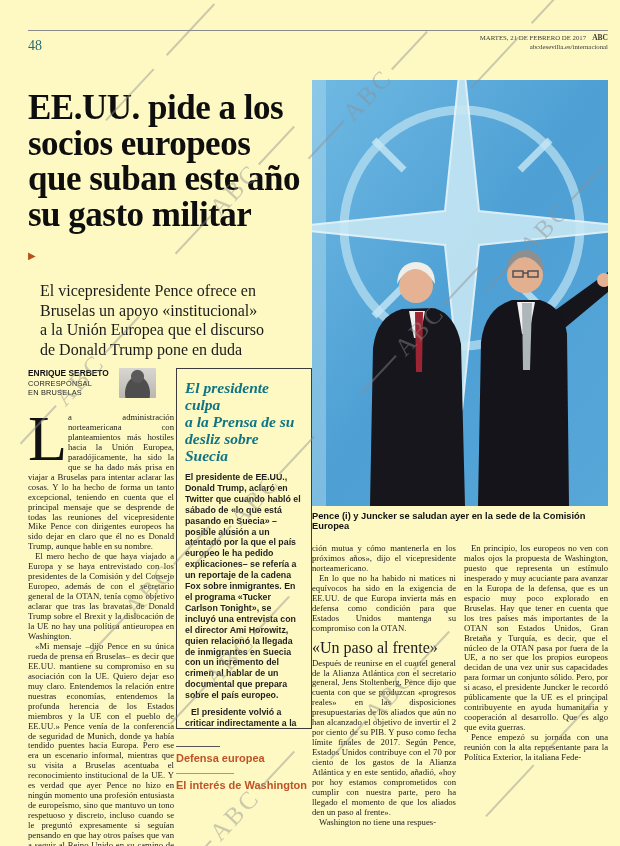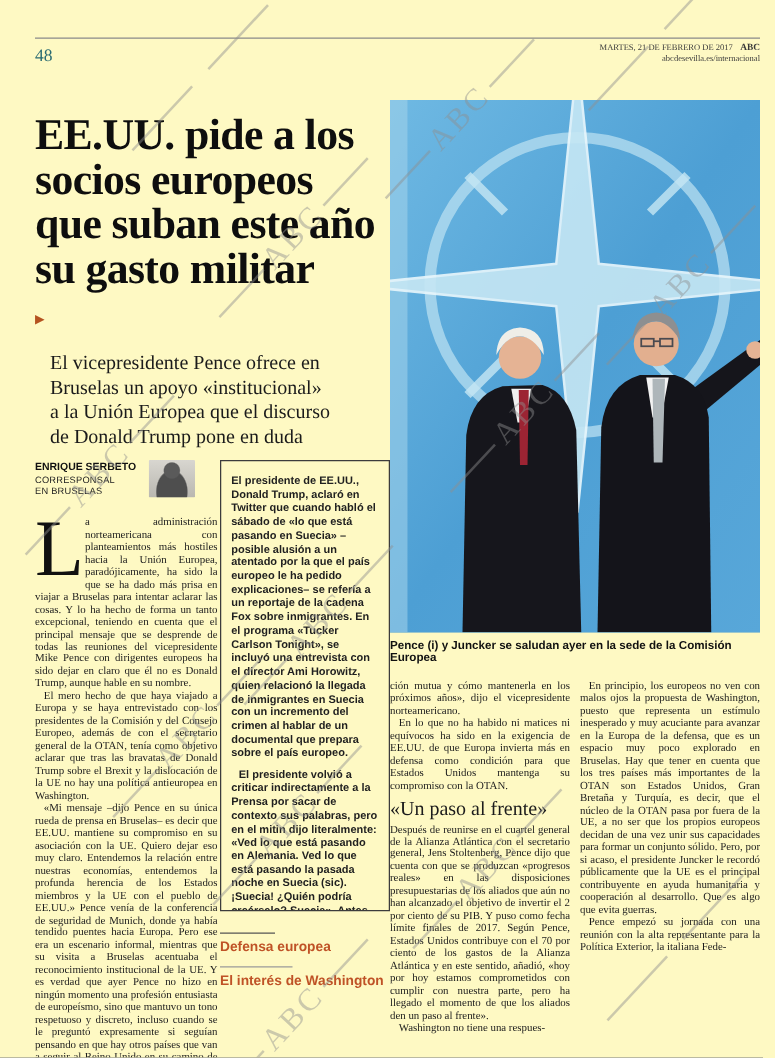--- a/index.html
+++ b/index.html
@@ -114,20 +114,23 @@
             </div>
             <div class="byline-photo"></div>
           </div>
           <p><span class="dropcap">L</span><span>a administración norteamericana con planteamientos más hostiles hacia la Unión Europea, paradójicamente, ha sido la que se ha dado más prisa en viajar a Bruselas para intentar aclarar las cosas. Y lo ha hecho de forma un tanto excepcional, teniendo en cuenta que el principal mensaje que se desprende de todas las reuniones del vicepresidente Mike Pence con dirigentes europeos ha sido dejar en claro que él no es Donald Trump, aunque hable en su nombre.</span></p>
           <p class="ind">El mero hecho de que haya viajado a Europa y se haya entrevistado con los presidentes de la Comisión y del Consejo Europeo, además de con el secretario general de la OTAN, tenía como objetivo aclarar que tras las bravatas de Donald Trump sobre el Brexit y la dislocación de la UE no hay una política antieuropea en Washington.</p>
           <p class="ind">«Mi mensaje –dijo Pence en su única rueda de prensa en Bruselas– es decir que EE.UU. mantiene su compromiso en su asociación con la UE. Quiero dejar eso muy claro. Entendemos la relación entre nuestras economías, entendemos la profunda herencia de los Estados miembros y la UE con el pueblo de EE.UU.» Pence venía de la conferencia de seguridad de Munich, donde ya había tendido puentes hacia Europa. Pero ese era un escenario informal, mientras que su visita a Bruselas acentuaba el reconocimiento institucional de la UE. Y es verdad que ayer Pence no hizo en ningún momento una profesión entusiasta de europeísmo, sino que mantuvo un tono respetuoso y discreto, incluso cuando se le preguntó expresamente si seguían pensando en que hay otros países que van a seguir al Reino Unido en su camino de salida de la Unión. «Esta semana, estamos buscando la manera de garantizar a los líderes europeos nuestro compromiso con la coopera-</p>
         </div>
 
         <div class="col-b">
           <div class="sidebox">
+            <h3 class="sidebox-title">El presidente culpa
+a la Prensa de su
+desliz sobre Suecia</h3>
             <p>El presidente de EE.UU., Donald Trump, aclaró en Twitter que cuando habló el sábado de «lo que está pasando en Suecia» –posible alusión a un atentado por la que el país europeo le ha pedido explicaciones– se refería a un reportaje de la cadena Fox sobre inmigrantes. En el programa «Tucker Carlson Tonight», se incluyó una entrevista con el director Ami Horowitz, quien relacionó la llegada de inmigrantes en Suecia con un incremento del crimen al hablar de un documental que prepara sobre el país europeo.</p>
             <p>El presidente volvió a criticar indirectamente a la Prensa por sacar de contexto sus palabras, pero en el mitin dijo literalmente: «Ved lo que está pasando en Alemania. Ved lo que está pasando la pasada noche en Suecia (sic). ¡Suecia! ¿Quién podría creérselo? Suecia». Antes de conocer la aclaración de Trump, Estocolmo pidió explicaciones.</p>
           </div>
           <div class="keypoints">
             <div class="kp-rule"></div>
             <div class="kp-head">Defensa europea</div>
             <div class="kp-rule gray"></div>
             <div class="kp-head">El interés de Washington</div>
 
           </div>

